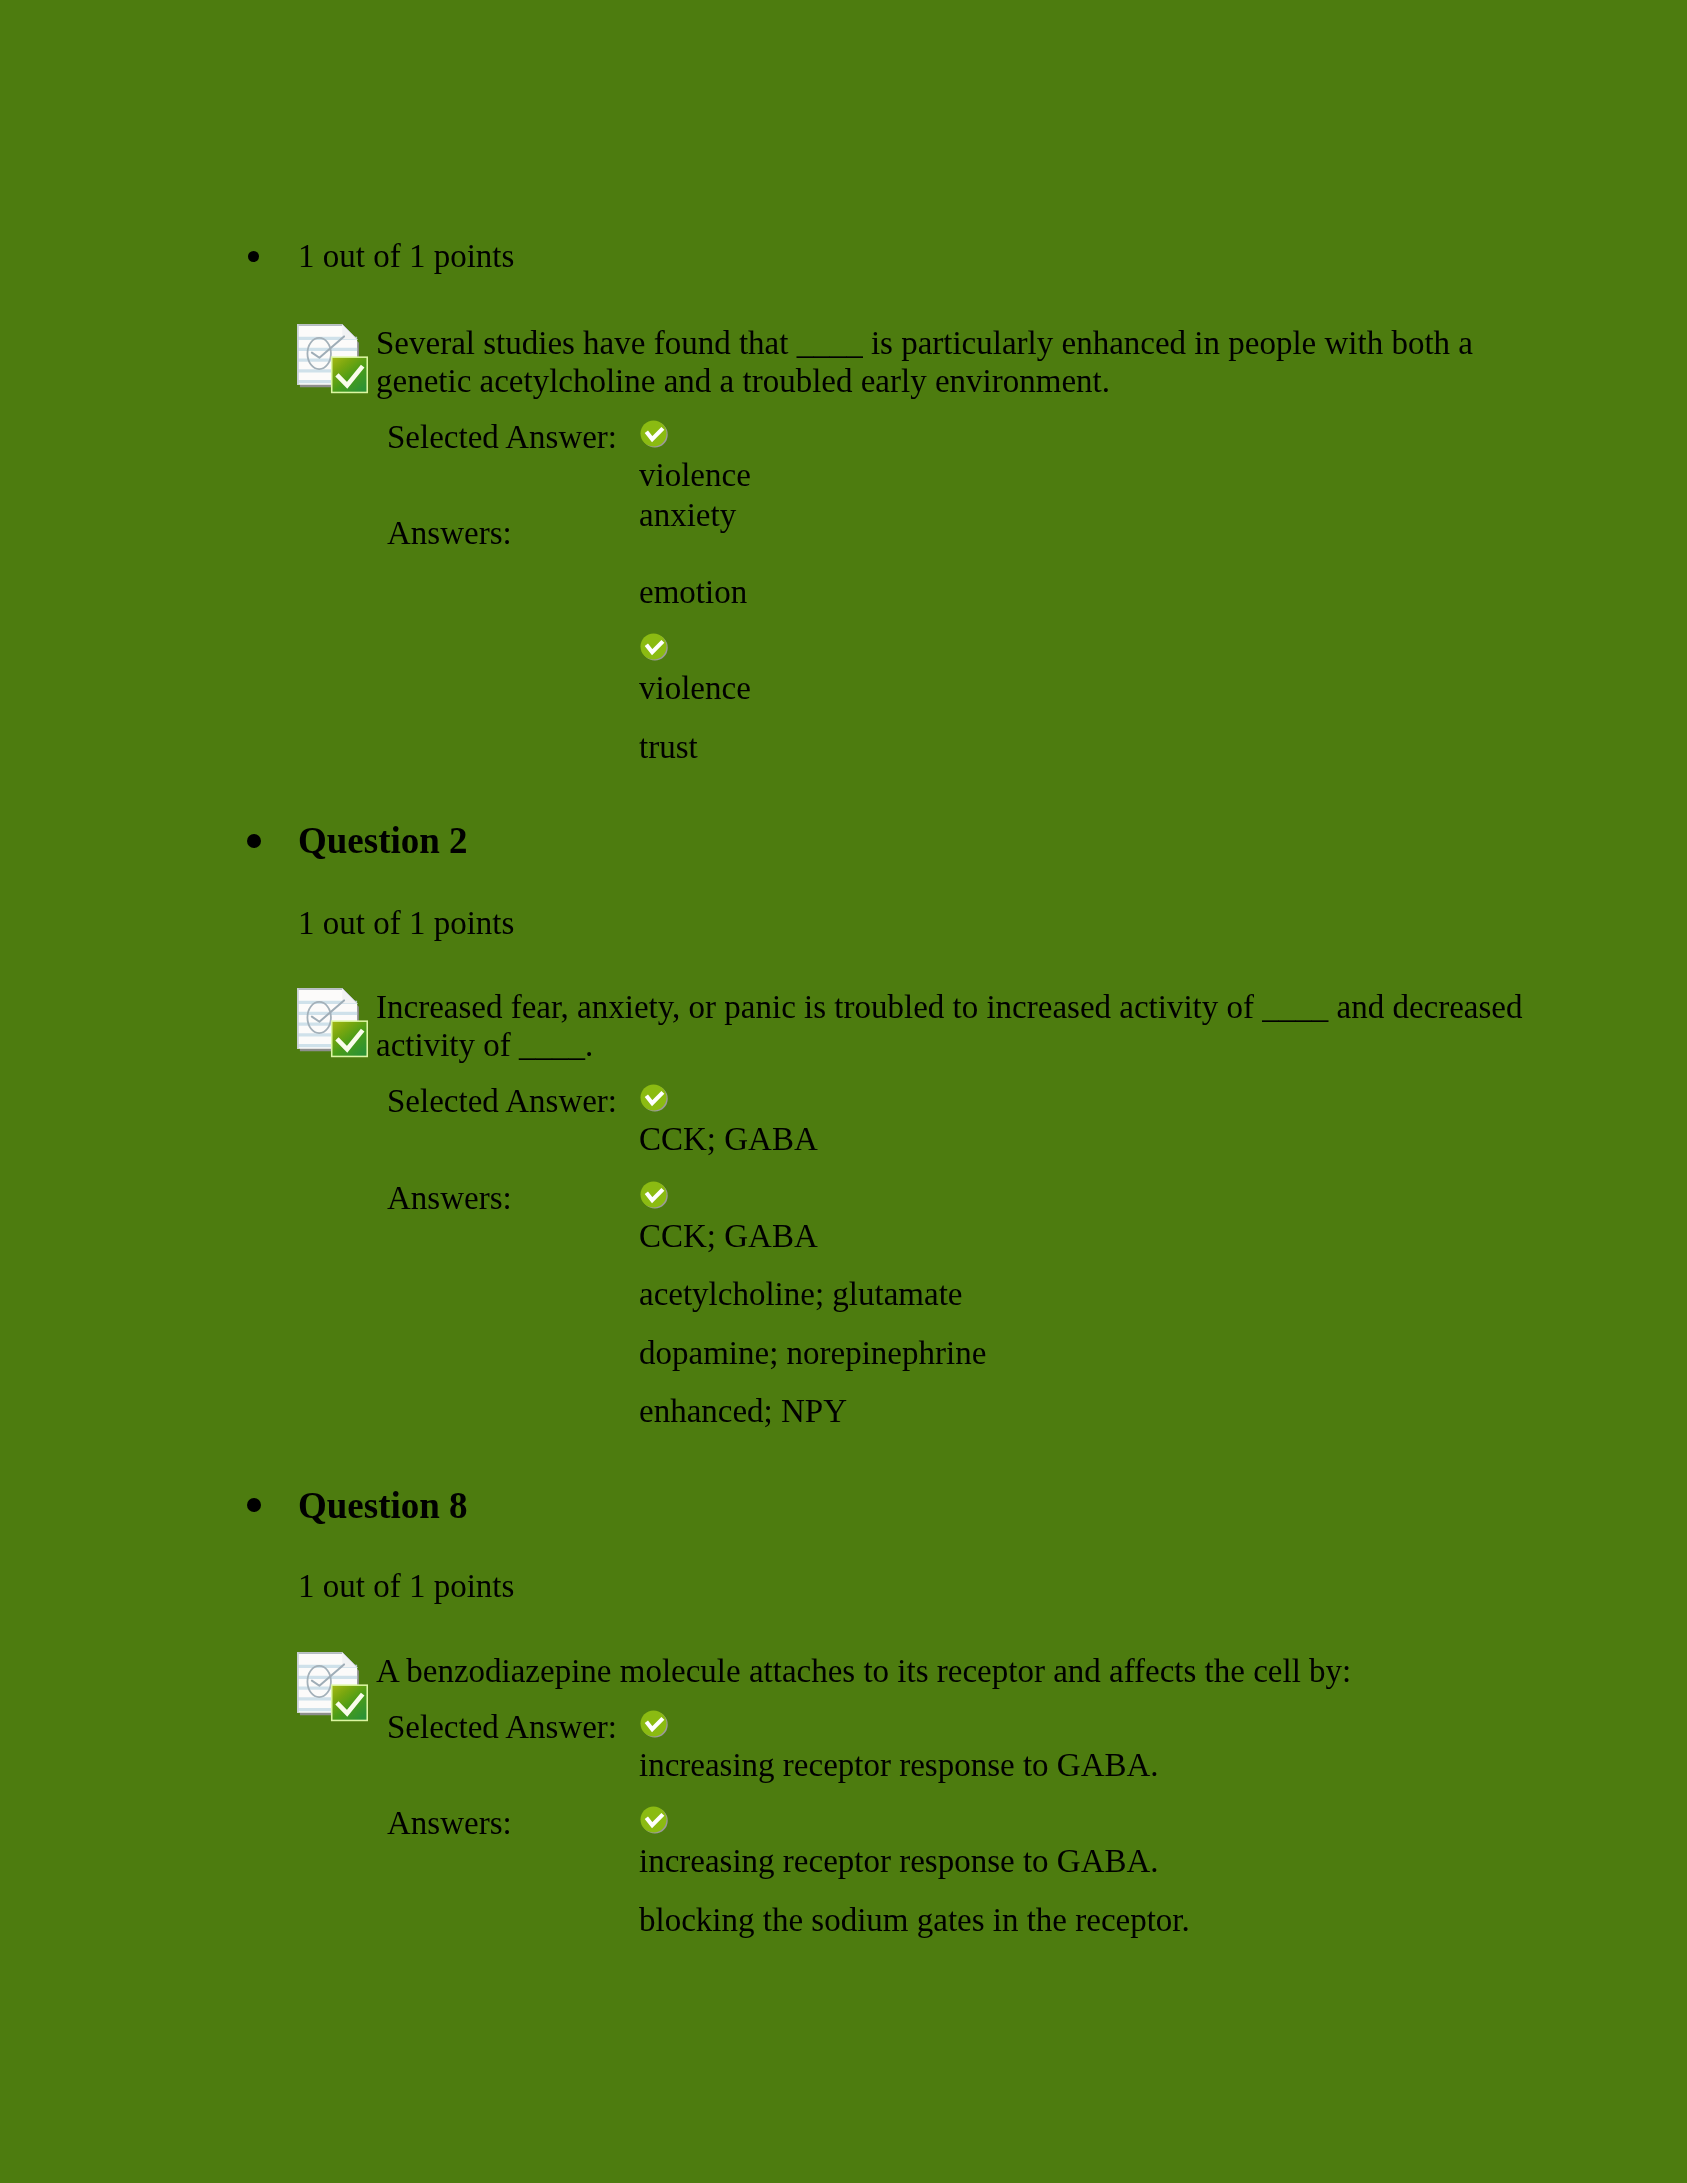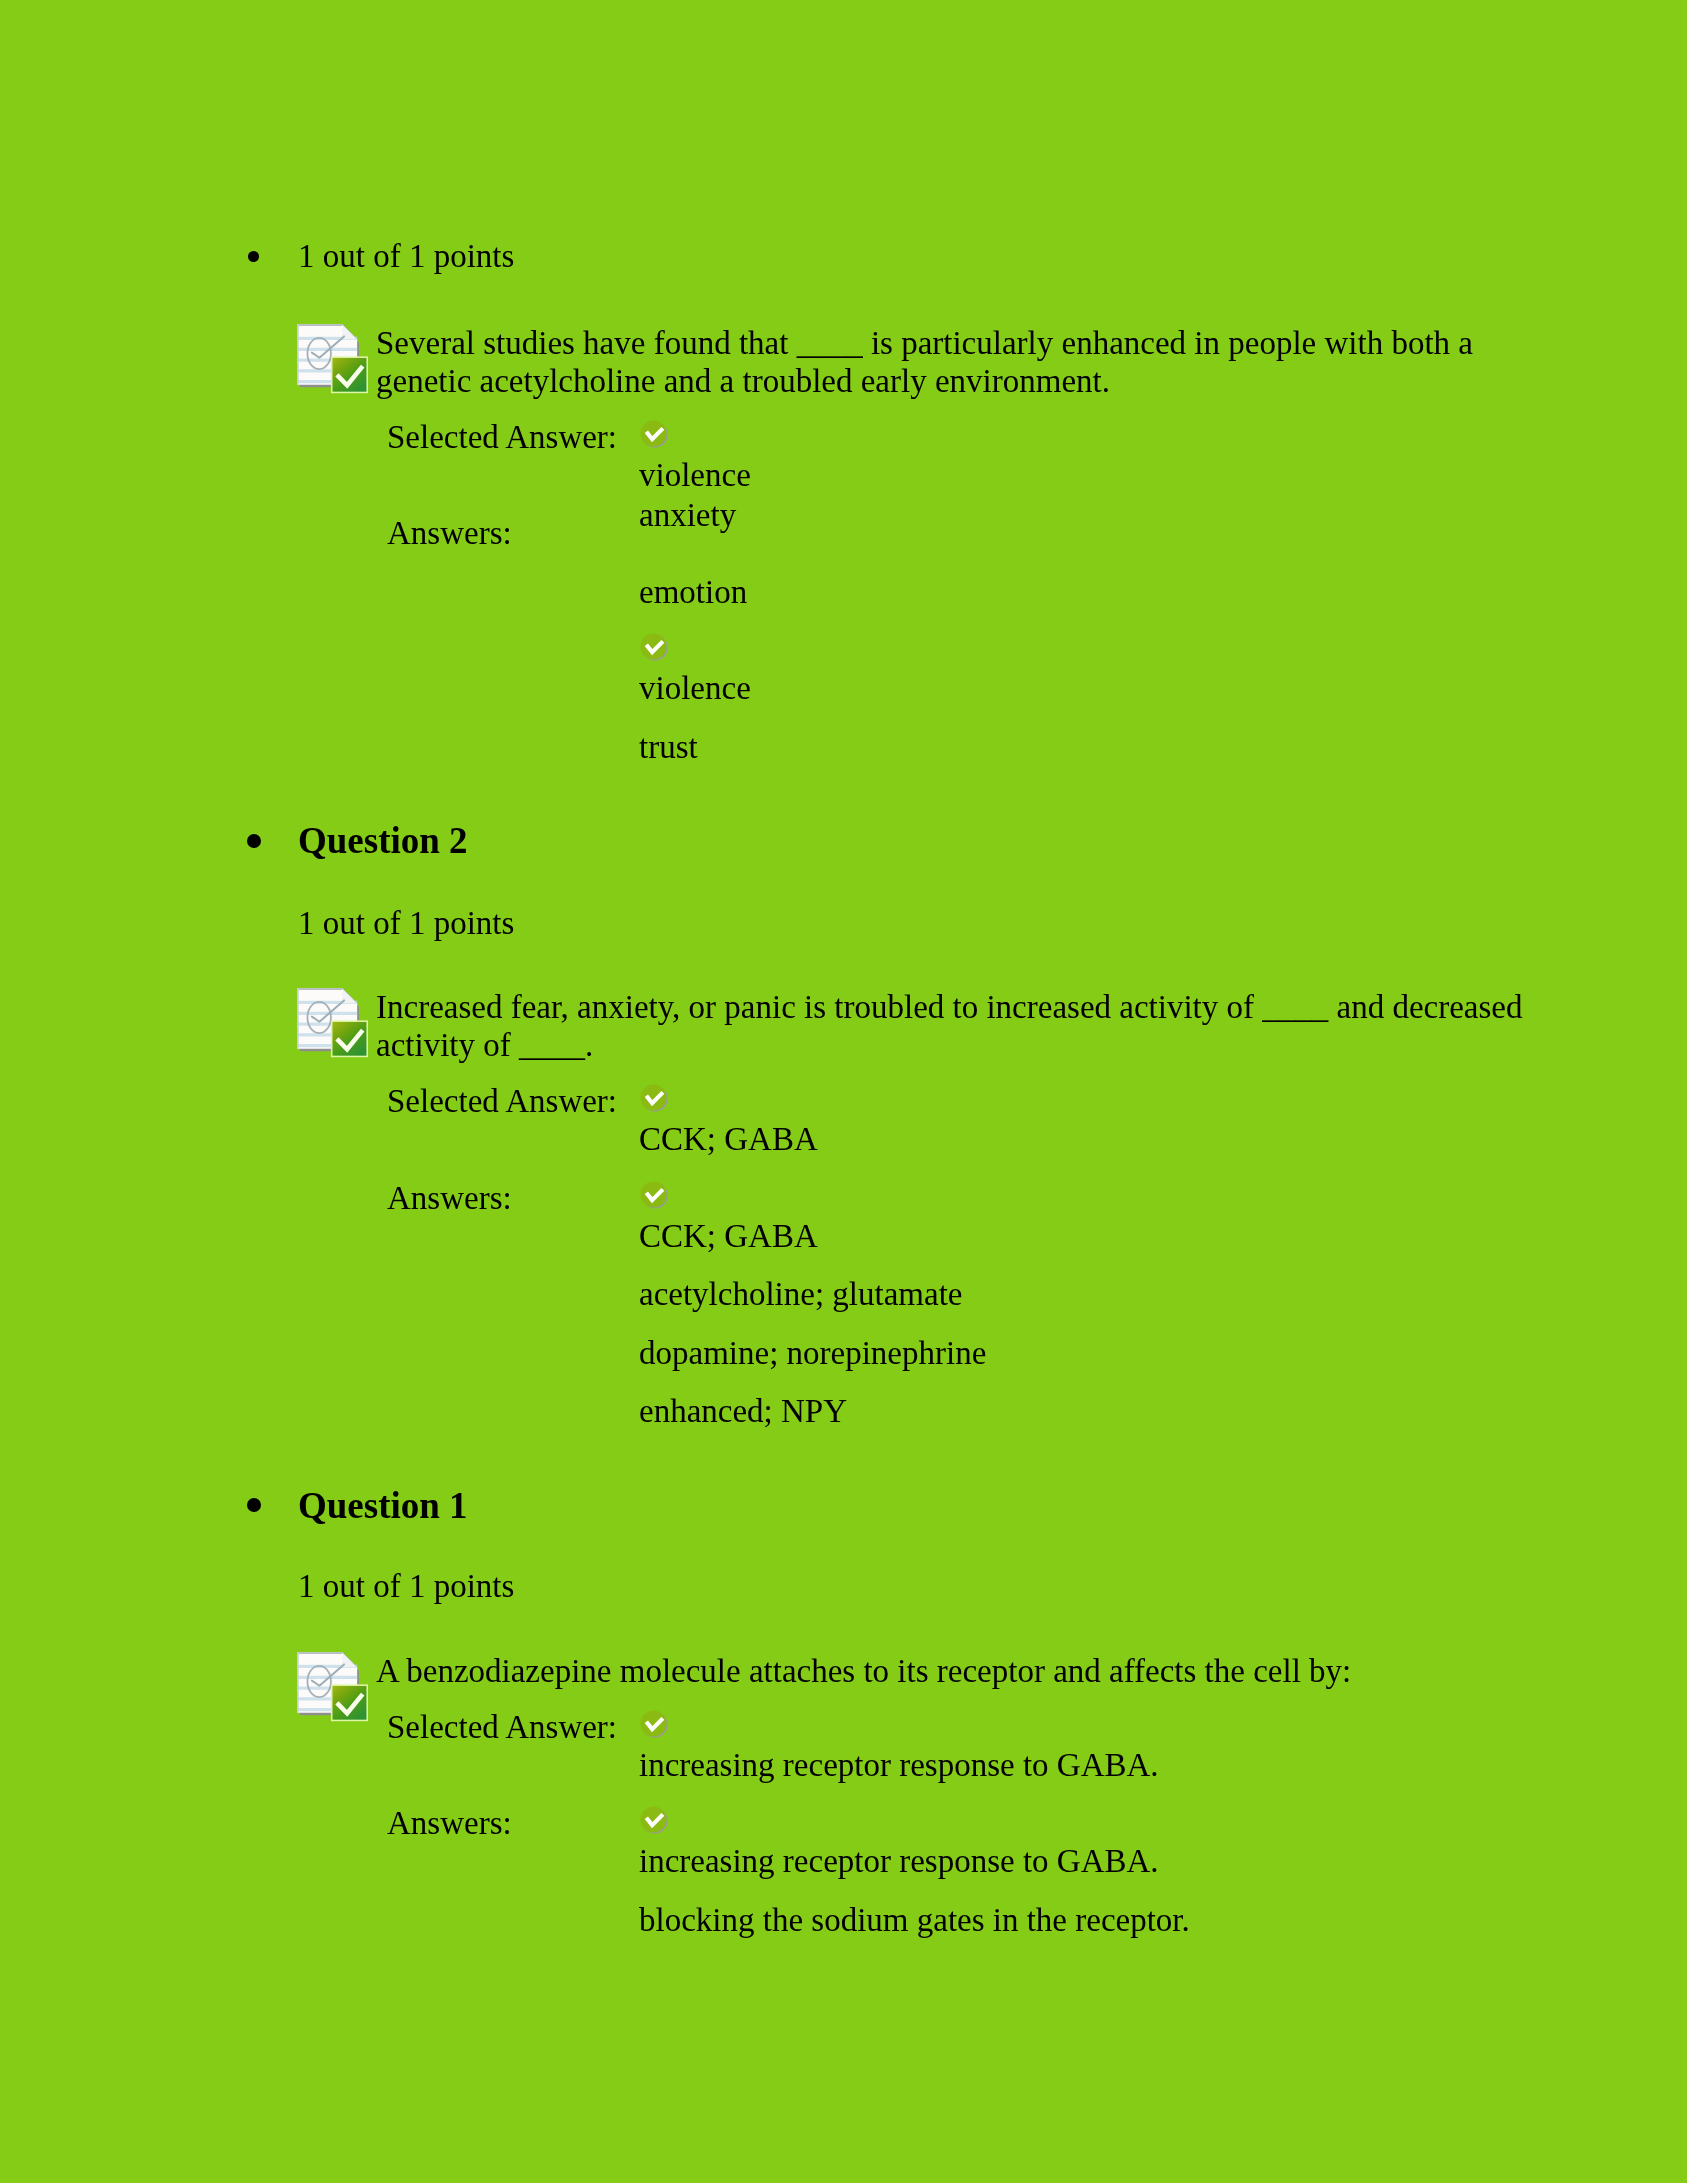--- a/index.html
+++ b/index.html
@@ -1,19 +1,19 @@
 <!DOCTYPE html>
 <html style="font-size:10.6px"><head>
 <meta charset="utf-8">
 <title>Quiz Review</title>
 <style>
   html,body{margin:0;padding:0;}
   body{width:1687px;height:2183px;overflow:hidden;background:#ffffff;color:#000000;
        font-family:"Liberation Serif",serif;font-size:33px;}
-  .page{position:relative;width:1687px;height:2183px;background:#84cc16;overflow:hidden;}
+  .page{position:relative;width:1687px;height:2183px;background:#4d7c0f;overflow:hidden;}
   .tx{position:absolute;white-space:pre;font-size:33px;line-height:33px;
       font-family:"Liberation Serif",serif;color:#000000;}
   .tx.b{font-weight:bold;font-size:37px;line-height:37px;}
   .qblock{display:contents;}
   .bul{position:absolute;border-radius:50%;background:#000000;}
   .iq{position:absolute;width:71px;height:71px;line-height:0;filter:blur(0.6px);}
   .ic{position:absolute;width:28.4px;height:28.4px;line-height:0;filter:blur(0.3px);}
 </style>
 </head>
 <body>
@@ -117,21 +117,21 @@
 <circle cx="8.1" cy="8.1" r="7.8" fill="#8bbb12"></circle>
 <path d="M3.8 7.0 L7.3 11.5 L13.7 5.0" fill="none" stroke="#ffffff" stroke-width="2.5" stroke-linecap="butt" stroke-linejoin="miter"></path>
 </svg></span>
     <div class="tx" style="left:639px;top:1220px">CCK; GABA</div>
     <div class="tx" style="left:639px;top:1278px">acetylcholine; glutamate</div>
     <div class="tx" style="left:639px;top:1337px">dopamine; norepinephrine</div>
     <div class="tx" style="left:639px;top:1395px">enhanced; NPY</div>
   </section>
   <section class="qblock">
     <div class="bul" style="left:247px;top:1498px;width:14px;height:14px"></div>
-    <div class="tx b" style="left:298px;top:1487px">Question 1</div>
+    <div class="tx b" style="left:298px;top:1487px">Question 8</div>
     <div class="tx" style="left:298px;top:1570px">1 out of 1 points</div>
     <span class="iq" style="left:297px;top:1652px"><svg viewBox="0 0 32 32" width="71" height="71">
 <defs>
 <linearGradient id="gqb3" x1="0" y1="0" x2="0.82" y2="1">
 <stop offset="0" stop-color="#a2b814"></stop>
               <stop offset="0.30" stop-color="#77a60f"></stop>
 <stop offset="0.60" stop-color="#4a9c17"></stop>
               <stop offset="1" stop-color="#2c9235"></stop>
 </linearGradient>
 </defs>

